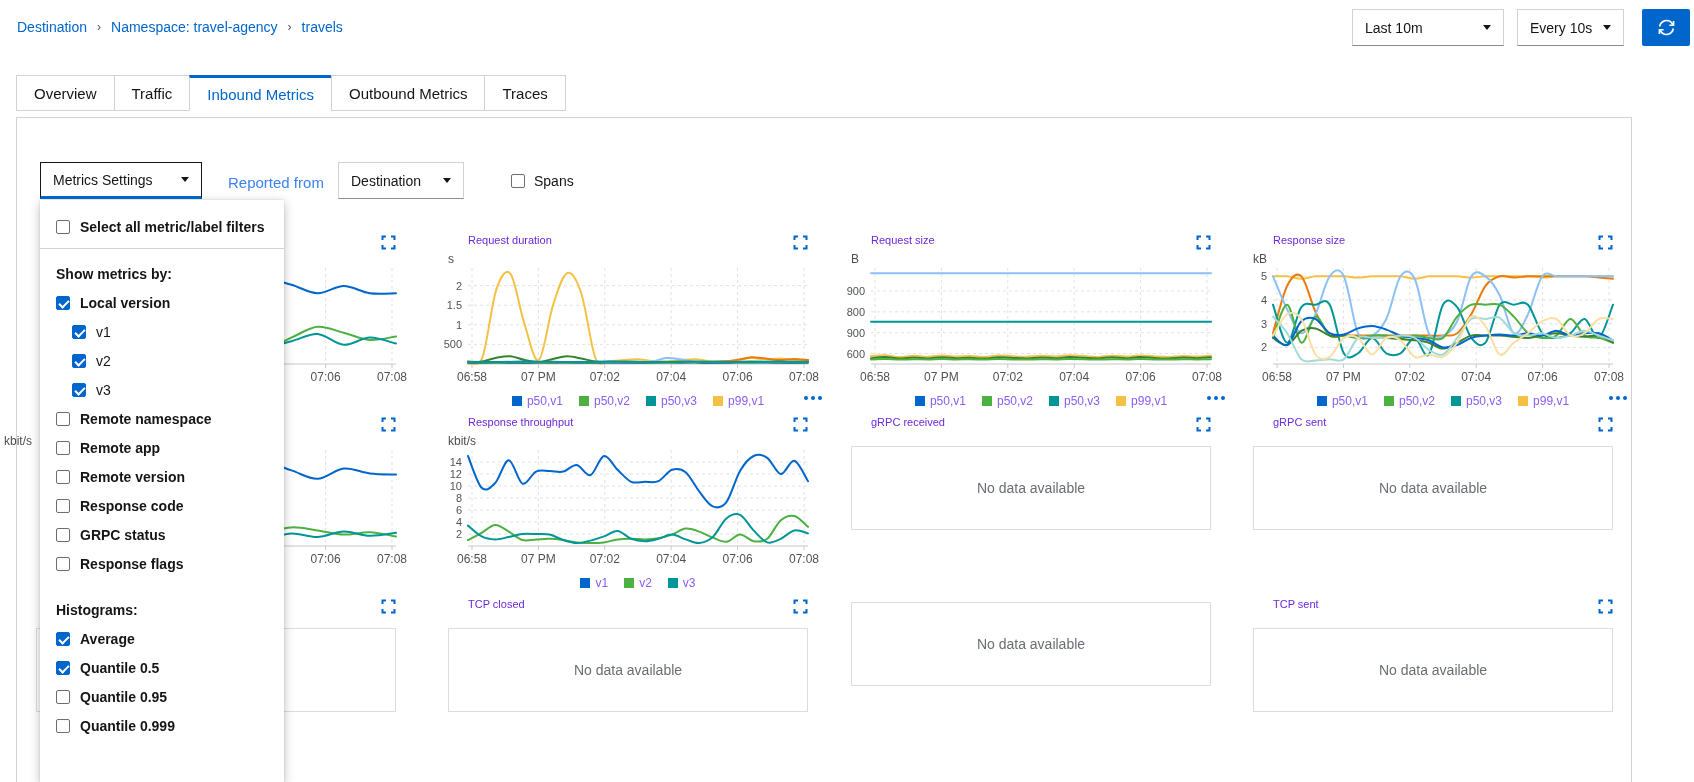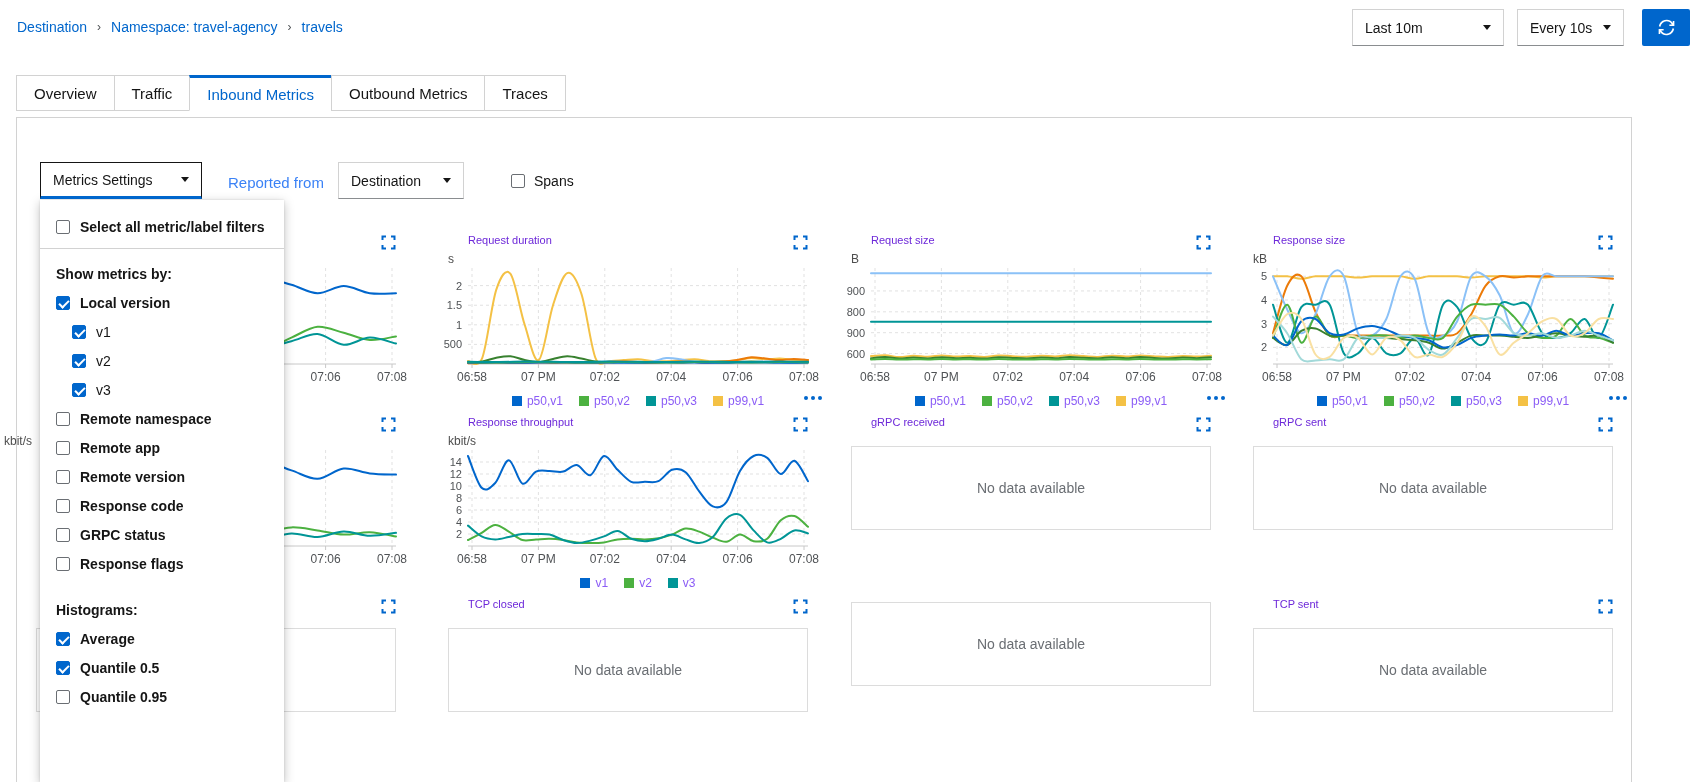--- a/index.html
+++ b/index.html
@@ -188,20 +188,24 @@
         <span class="cb checked"></span>
         <span class="lbl">Average</span>
       </div>
       <div class="menu-item">
         <span class="cb checked"></span>
         <span class="lbl">Quantile 0.5</span>
       </div>
       <div class="menu-item">
         <span class="cb"></span>
         <span class="lbl">Quantile 0.95</span>
+      </div>
+      <div class="menu-item">
+        <span class="cb"></span>
+        <span class="lbl">Quantile 0.999</span>
       </div>
     </div>
 
   <div class="card" style="left:20px;  top:226px;">
       <div class="c-head">
         <span class="c-title"></span>
         <span class="expand"><svg width="15" height="15" viewBox="0 0 15 15" fill="none" stroke="#0066CC" stroke-width="2">
             <path d="M5 1.5H1.5V5"></path>
             <path d="M10 1.5h3.5V5"></path>
             <path d="M13.5 10v3.5H10"></path>

